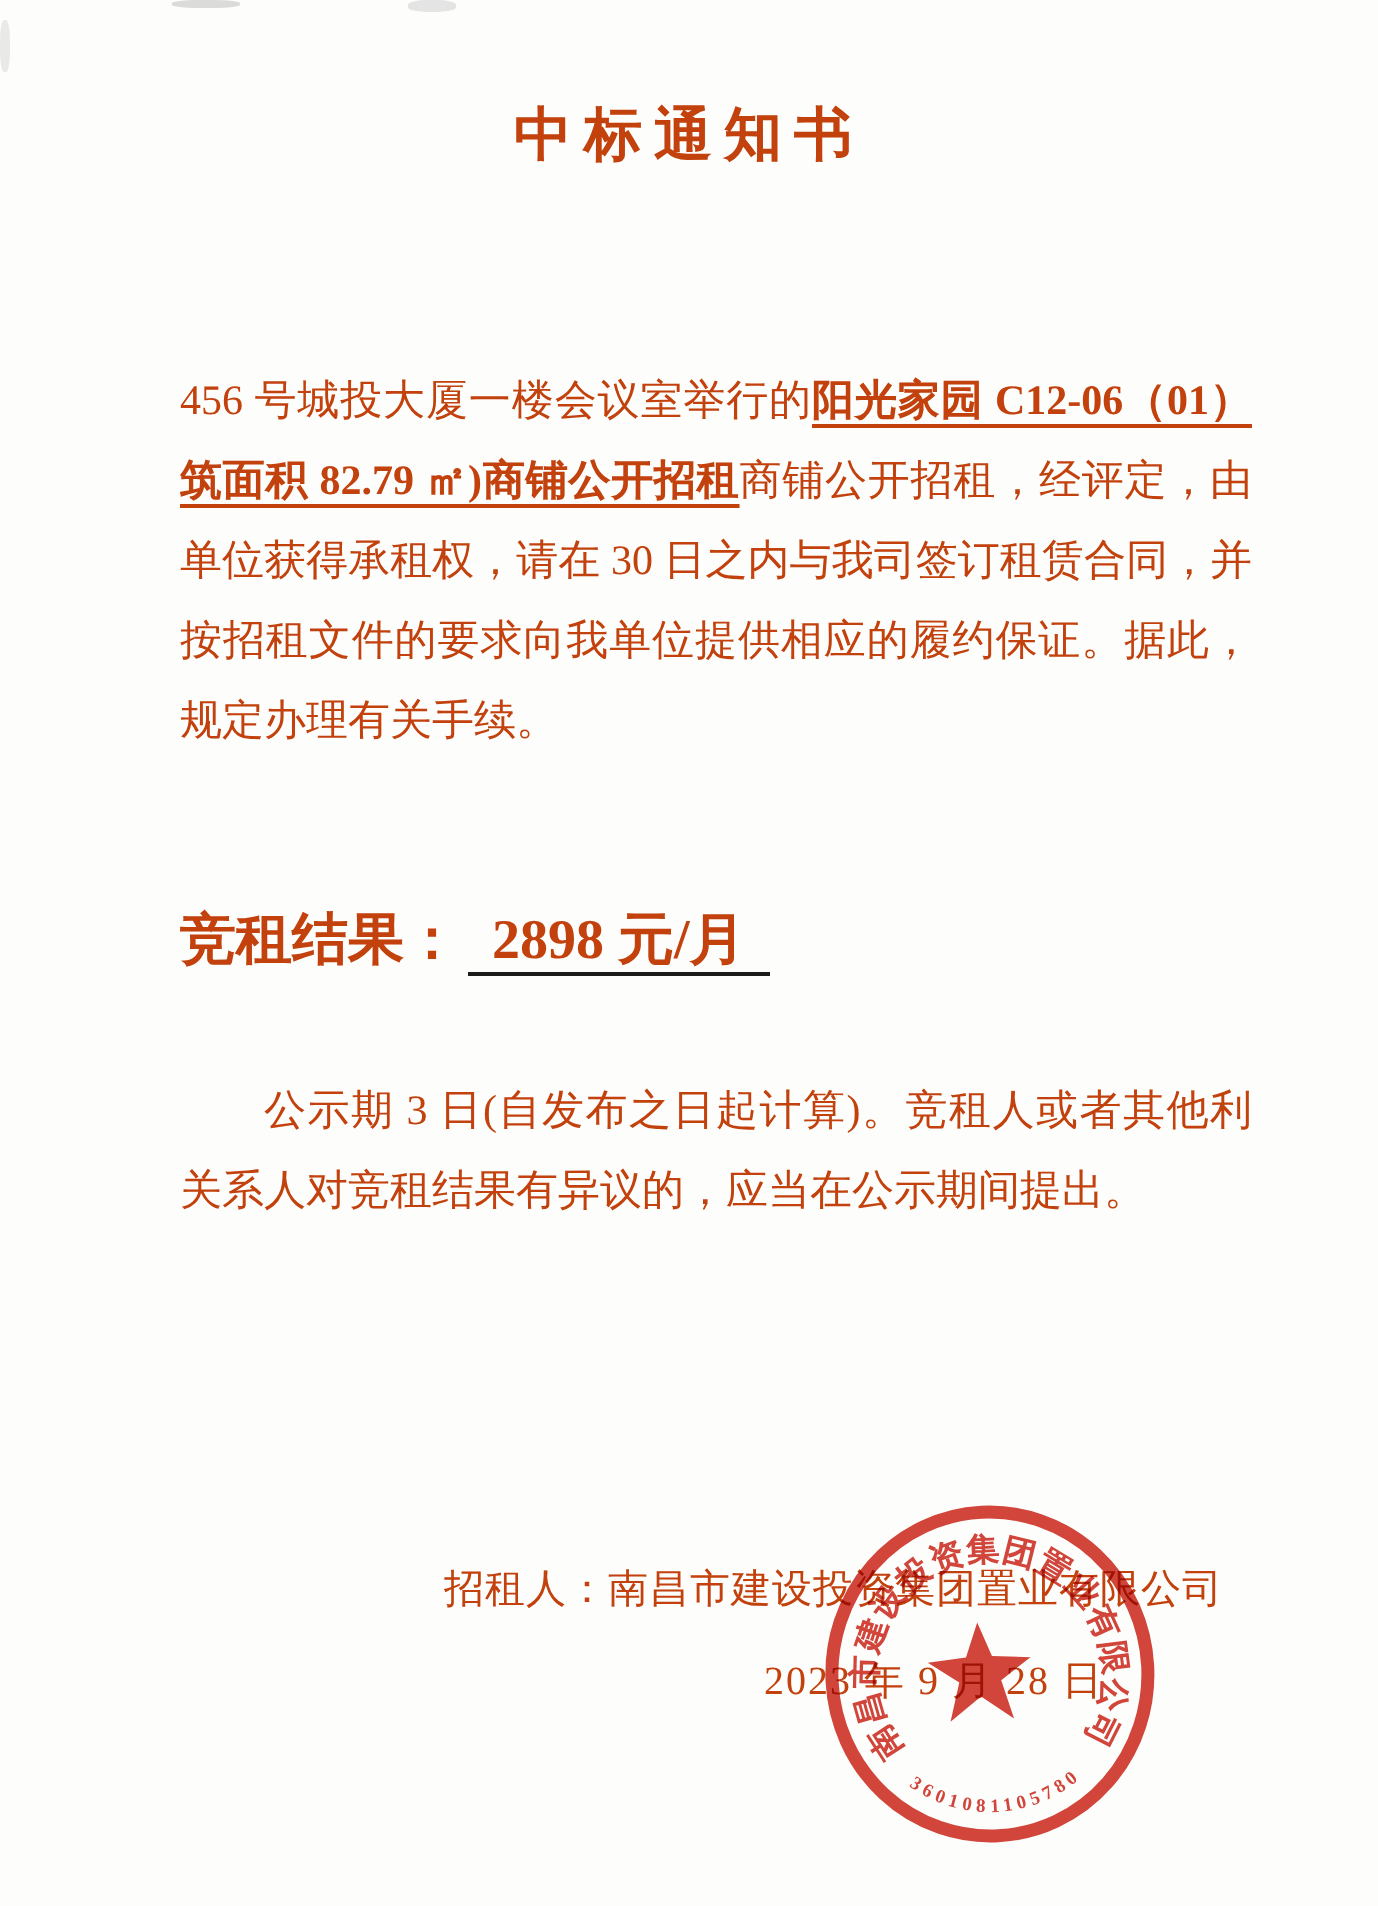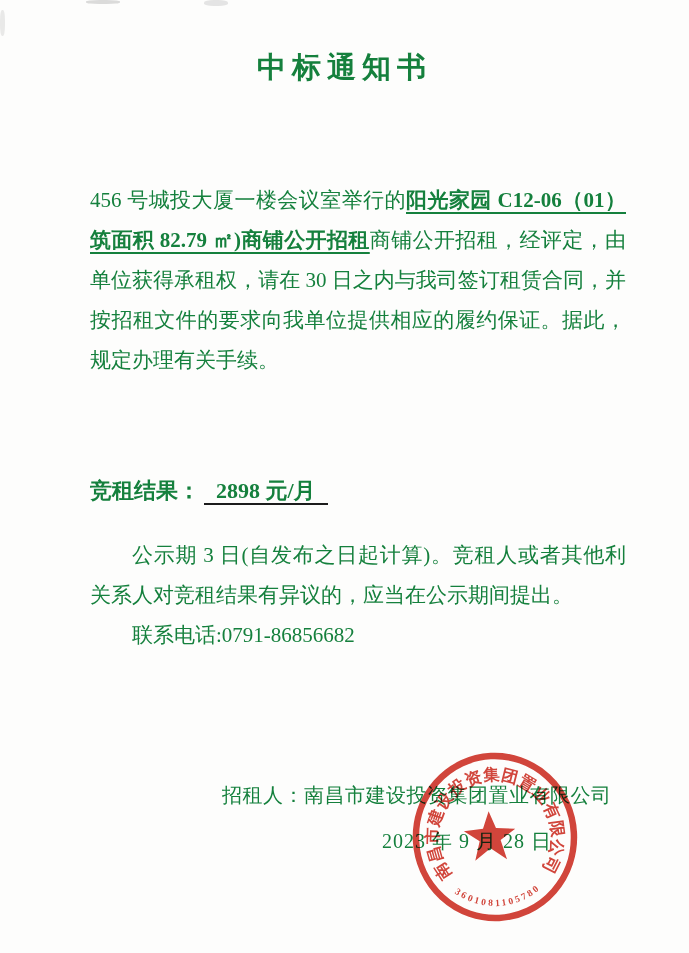--- a/index.html
+++ b/index.html
@@ -3,21 +3,21 @@
 <meta charset="utf-8">
 <style>
   html,body{margin:0;padding:0;background:#e8e8e8;}
   .page{
     position:relative;
     width:689px;height:953px;
     margin:0 auto;
     background:#fdfdfc;
     overflow:hidden;
     font-family:"Liberation Serif","DejaVu Serif",serif;
-    color:#15803d;
+    color:#c2410c;
   }
   
   .smudge{position:absolute;background:#9a9a9a;opacity:.35;border-radius:40%;}
   .smudge.s1{left:86px;top:0;width:34px;height:4px;}
   .smudge.s2{left:204px;top:0;width:24px;height:6px;opacity:.25;}
   .smudge.s3{left:0;top:10px;width:5px;height:26px;opacity:.2;}
 
   .title{
     position:absolute;left:0;top:48px;width:689px;
     text-align:center;font-size:29px;font-weight:700;
@@ -45,21 +45,21 @@
   .p2{top:535px;}
   .em{
     font-weight:700;
     text-decoration:underline;
     text-decoration-thickness:2px;
     text-underline-offset:5px;
   }
 
   .result{
     position:absolute;left:90px;top:454px;height:34px;line-height:34px;
-    font-size:22px;font-weight:700;margin-top:20px;
+    font-size:28px;font-weight:700;
   }
   .result .value{
     border-bottom:2px solid #1c1c1c;
     padding:0 12px;margin-left:4px;
   }
 
   .sig-lessor{
     position:absolute;left:222px;top:780px;height:30px;line-height:30px;
     font-size:20px;letter-spacing:0.5px;
   }
@@ -93,21 +93,20 @@
     <div class="bline just">单位获得承租权，请在 30 日之内与我司签订租赁合同，并</div>
     <div class="bline just">按招租文件的要求向我单位提供相应的履约保证。据此，按</div>
     <div class="bline">规定办理有关手续。</div>
   </div>
 
   <div class="result"><span>竞租结果：</span><span class="value">2898 元/月</span></div>
 
   <div class="para p2">
     <div class="bline just indent">公示期 3 日(自发布之日起计算)。竞租人或者其他利害</div>
     <div class="bline">关系人对竞租结果有异议的，应当在公示期间提出。</div>
-    <div class="bline indent">联系电话:0791-86856682</div>
   </div>
 
   <div class="sig-lessor"><span>招租人：</span><span>南昌市建设投资集团置业有限公司</span></div>
 
   <div class="sig-date">2023 年 9 月 28 日</div>
 
   <svg class="seal" viewBox="0 0 170 172">
     <defs>
       <path id="sealTopArc" d="M 35.6 113.5 A 57 57 0 1 1 134.4 113.5" fill="none"></path>
       <path id="sealBottomArc" d="M 33.7 131.2 A 69 69 0 0 0 136.3 131.2" fill="none"></path>

